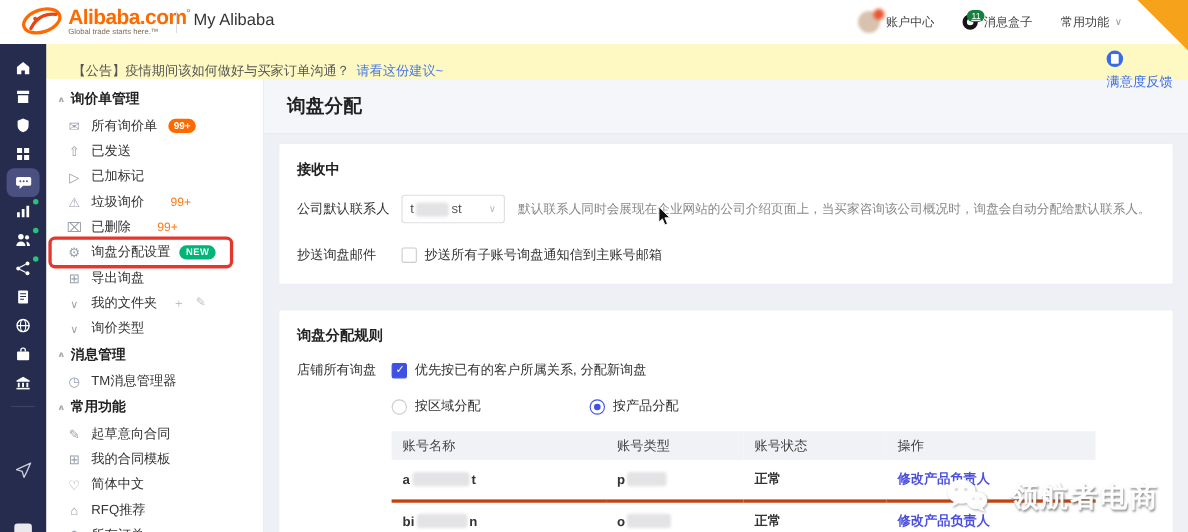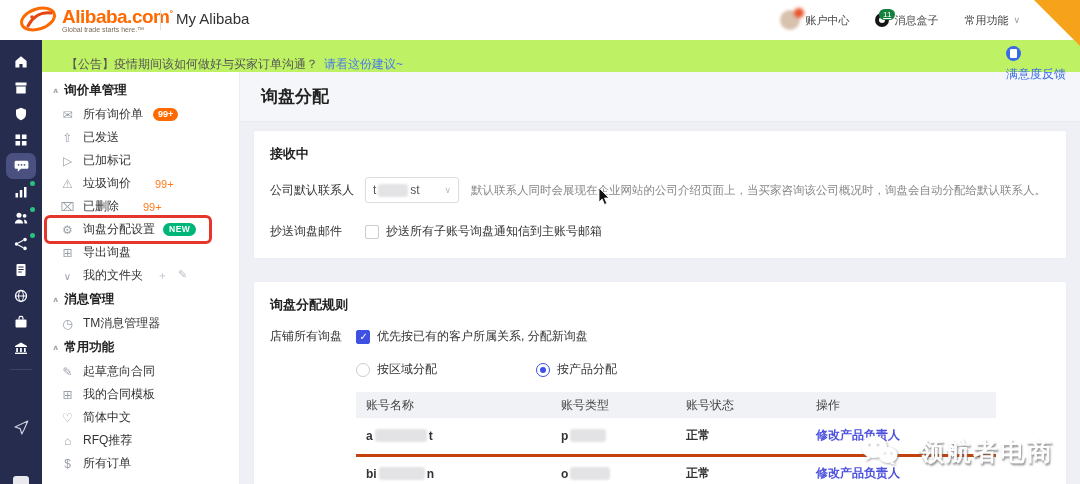--- a/index.html
+++ b/index.html
@@ -22,21 +22,21 @@
   .avatar { width:20px; height:20px; border-radius:50%; background:#d8c2ae; filter:blur(1.5px); position:relative; }
   .avatar-dot { position:absolute; right:-4px; top:-2px; width:10px; height:10px; border-radius:50%; background:#e8552e; filter:blur(1px); }
   .msg-ico { width:14px; height:14px; border-radius:50%; border:4px solid #161616; position:relative; }
   .msg-badge { position:absolute; top:-8px; right:-10px; background:#15803d; color:#fff; font-size:8px;
     line-height:11px; padding:0 4px; border-radius:7px;text-decoration:underline; }
   .lang-caret { color:#999; font-size:9px; }
   .ribbon { position:absolute; top:0; right:0; width:0; height:0;
     border-top:46px solid #f7a21b; border-left:46px solid transparent; z-index:9; }
 
   
-  #notice { position:absolute; left:42px; top:40px; right:0; height:32px; background:#bef264;
+  #notice { position:absolute; left:42px; top:40px; right:0; height:32px; background:#fef9c3;
     display:flex; align-items:center; padding:16px 14px 0 24px; z-index:2; }
   .notice-text { color:#555; font-size:12px; }
   .notice-link { color:#4a7ae8; font-size:12px; margin-left:6px; cursor:pointer; }
   .feedback { margin-left:auto; display:flex; align-items:flex-start; gap:5px; color:#3a6ae8; font-size:12px; cursor:pointer;flex-direction:column; }
   .fb-ico { width:15px; height:15px; border-radius:50%; background:#3a6ae8; position:relative; }
   .fb-ico::after { content:""; position:absolute; left:4px; top:3px; width:7px; height:9px; border-radius:1px; background:#fff; }
 
   
   #rail { position:absolute; left:0; top:40px; width:42px; bottom:0; background:#262c4e;
     display:flex; flex-direction:column; align-items:center; padding-top:9px; z-index:3; }
@@ -293,20 +293,24 @@
     <span class="sb-ico g-export"></span>
     <span>导出询盘</span>
   </div>
   <div class="sb-item">
     <span class="sb-ico g-caret"></span>
     <span>我的文件夹</span>
     <span class="sb-extra">
       <span>＋</span>
       <span>✎</span>
     </span>
+  </div>
+  <div class="sb-item">
+    <span class="sb-ico g-caret"></span>
+    <span>询价类型</span>
   </div>
 
   <div class="sb-section">
     <span class="sb-sec-caret">∧</span>
     <span>消息管理</span>
   </div>
   <div class="sb-item">
     <span class="sb-ico g-clock"></span>
     <span>TM消息管理器</span>
   </div>

